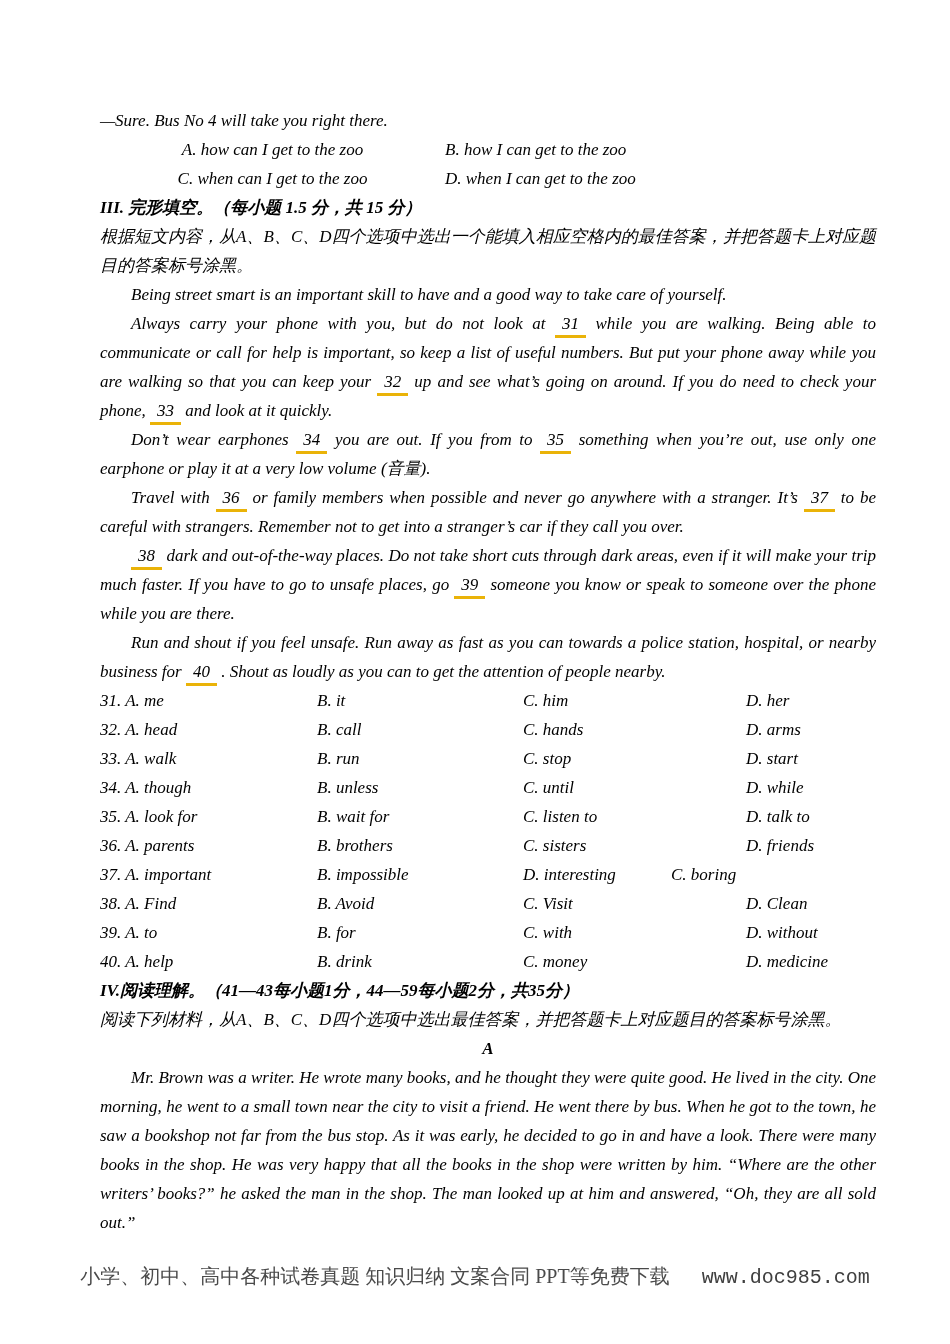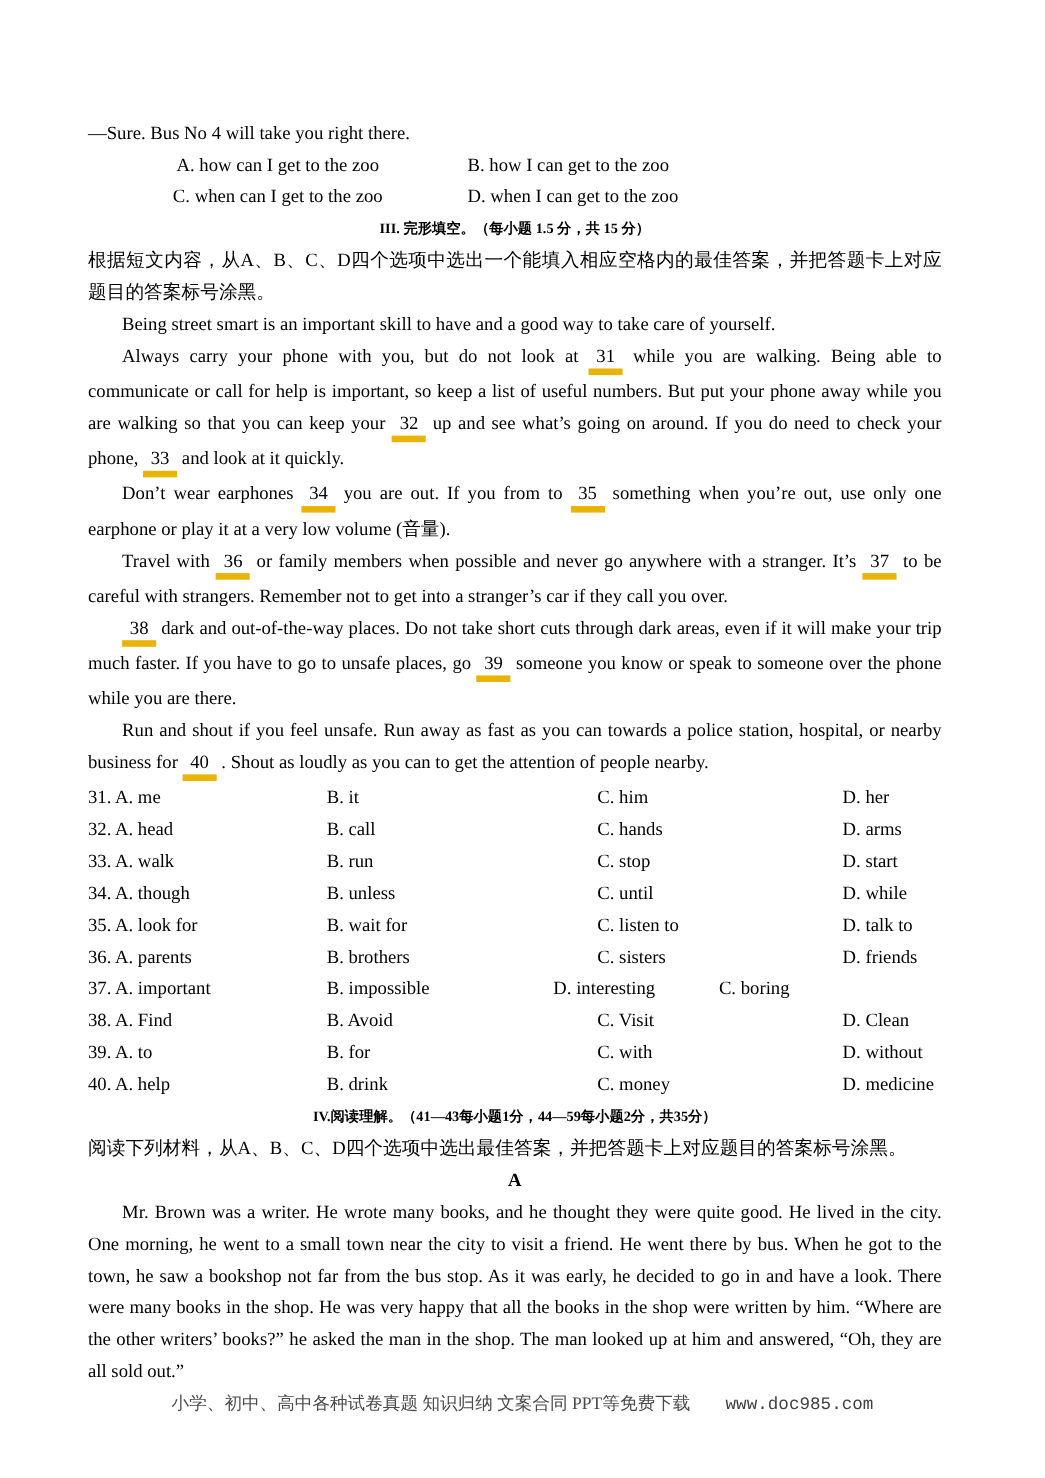--- a/index.html
+++ b/index.html
@@ -5,43 +5,43 @@
   html,body{margin:0;padding:0;background:#ffffff;}
   .page{
     position:relative;
     width:950px;height:1344px;
     background:#ffffff;
     color:#000;
     font-family:"Liberation Serif","DejaVu Serif",serif;
     font-size:17px;line-height:29px;
     overflow:hidden;
   }
-  .content{position:absolute;left:80px;top:106px;width:776px;}
+  .content{position:absolute;left:100px;top:106px;width:776px;font-style:italic;}
   p,h2{margin:0;padding:0;}
-  h2{font-size:13px;line-height:29px;font-weight:bold;text-align:center;}
+  h2{font-size:17px;line-height:29px;font-weight:bold;}
   .instr{text-align:justify;}
   .para{text-align:justify;text-indent:31px;}
   .opt2row{display:flex;}
   .opt2row .c1{width:345px;flex:none;text-align:center;}
   .opt2row .c2{flex:1;}
   .qrow{display:flex;gap:18px;}
   .qc{flex:none;white-space:nowrap;}
   .qc1{width:199px;}
   .qc2{width:188px;}
-  .qc3{width:205px;margin-left:40px;}
+  .qc3{width:205px;}
   .qc4{flex:1;}
   .blank{
     display:inline-block;text-indent:0;
-    line-height:22px;border-bottom:6px solid #eab308;
+    line-height:22px;border-bottom:3px solid #eab308;
     padding:0 7px;
   }
   .passage-label{text-align:center;font-weight:bold;}
   .footer{
     position:absolute;left:0;top:1262px;width:100%;
-    text-align:center;color:#4a4a4a;font-size:16px;line-height:29px;
+    text-align:center;color:#4a4a4a;font-size:20px;line-height:29px;
   }
   .footer .url{
     font-family:"Liberation Mono","DejaVu Sans Mono",monospace;
     margin-left:32px;color:#3f3f3f;
   }
 </style>
 </head>
 <body>
 
 <div class="page">

